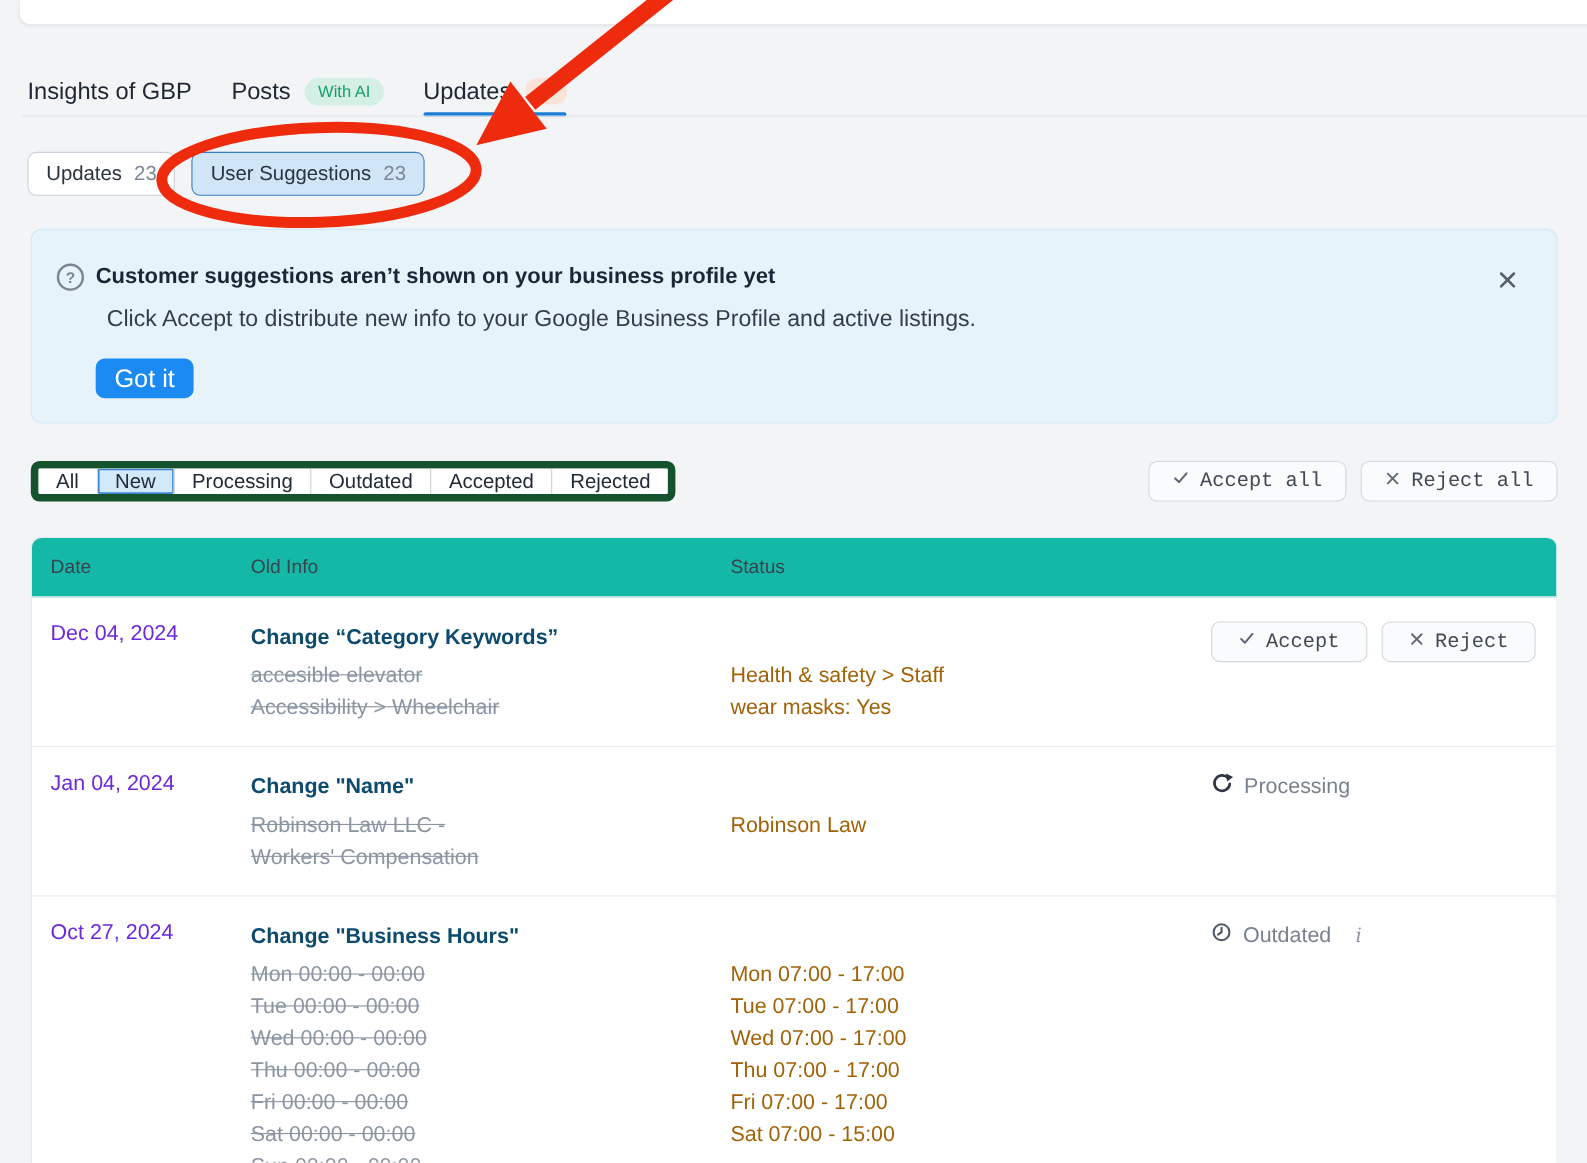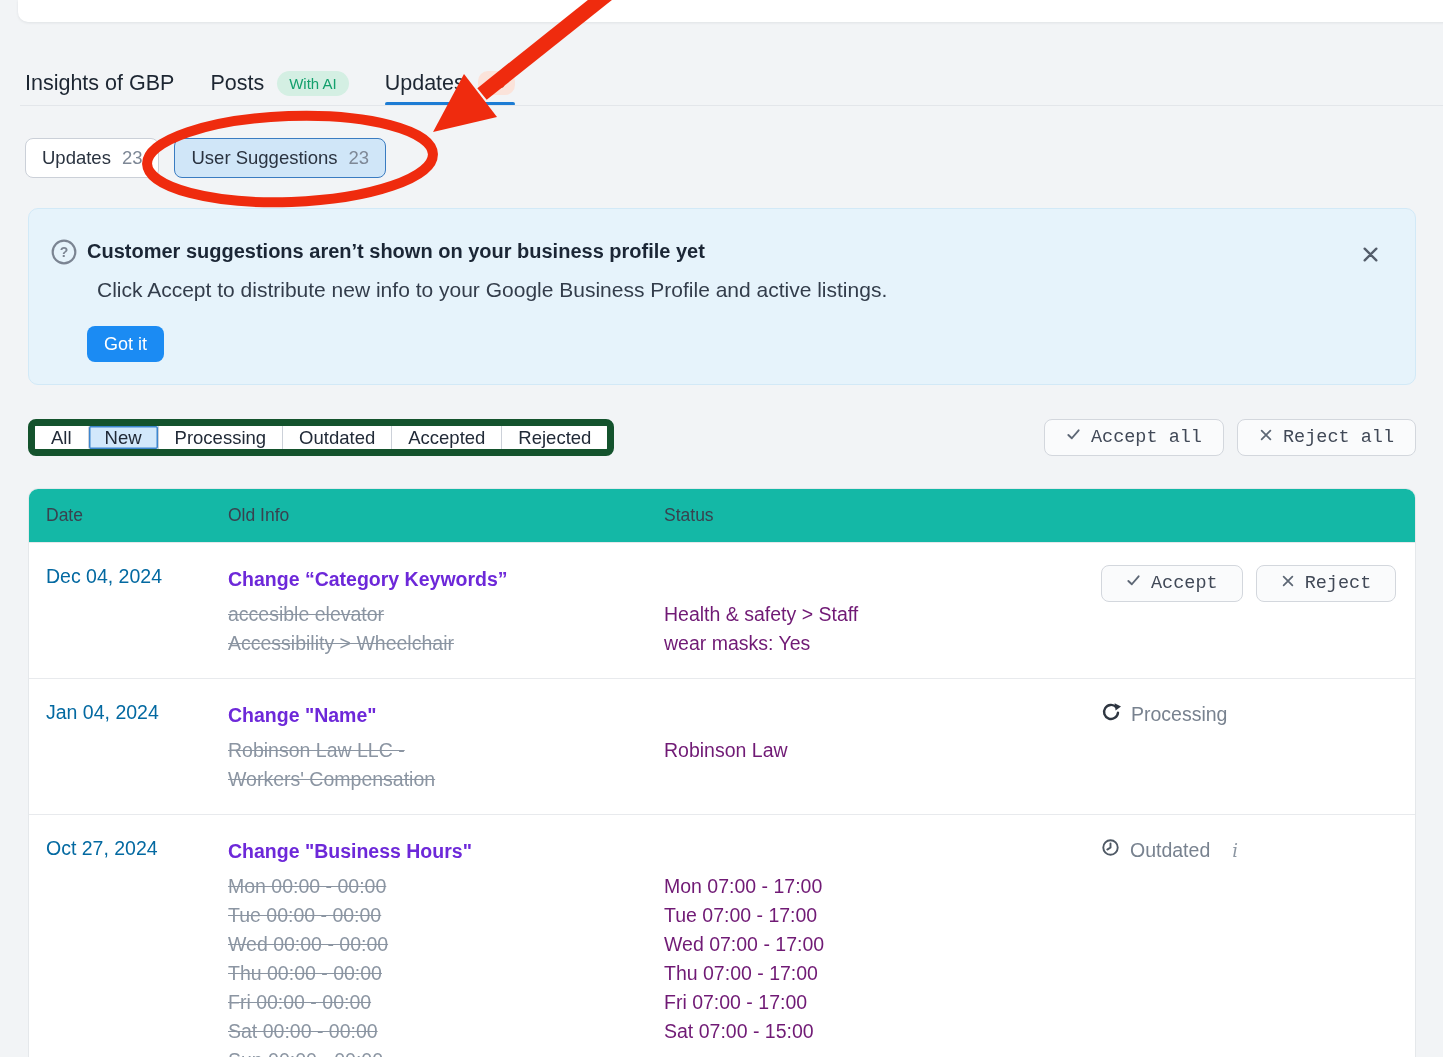--- a/index.html
+++ b/index.html
@@ -33,21 +33,21 @@
   .chip .count { color:#7e8896; }
   .chip.selected { background:#d0e6f8; border-color:#3a7cc1; }
 
   
   .banner { position:absolute; top:208px; left:28px; right:27px; height:177px;
     background:#e6f3fb; border:1px solid #d2e9f7; border-radius:10px; }
   .banner .qicon { position:absolute; left:22px; top:30px; }
   .banner .btitle { position:absolute; left:58px; top:31px; font-size:20px; font-weight:700; color:#1b2635; }
   .banner .bbody { position:absolute; left:58px; top:69px; font-size:21px; color:#333d4b;margin-left:10px; }
   .banner .gotit { position:absolute; left:58px; top:117px; height:36px; padding:0 17px;
-    background:#1b8bf3; color:#fff; border:none; border-radius:8px; font-size:18px;
+    background:#1b8bf3; color:#fff; border:none; border-radius:8px; font-size:23px;
     font-weight:500; font-family:inherit; cursor:pointer; }
   .banner .bclose { position:absolute; right:36px; top:37px; background:none; border:none;
     cursor:pointer; line-height:0; }
 
   
   .toolbar { position:absolute; top:419px; left:28px; right:27px; height:37px; }
   .segs { position:absolute; left:0; top:0; display:flex; height:37px; background:#fff;
     border:7px solid #14532d; border-radius:8px; overflow:hidden; }
   .seg { display:flex; align-items:center; padding:0 16px; font-size:18.5px; color:#212a37;
     background:#fff; border:none; border-left:1px solid #ccd1d9; font-family:inherit; cursor:pointer; }
@@ -59,24 +59,24 @@
     color:#414957; font-family:Liberation Mono, monospace; cursor:pointer; }
 
   
   .table-card { position:absolute; top:488px; left:28px; right:27px; bottom:-12px;
     background:#fff; border:1px solid #e5e8eb; border-bottom:none; border-radius:10px 10px 0 0; overflow:hidden; }
   .thead { display:grid; grid-template-columns:182px 436px 437px 1fr; align-items:center;
     height:54px; padding-left:17px; background:#14b8a6; border-bottom:1px solid #e5e8eb;
     font-size:17.5px; color:#39424f; }
   .trow { display:grid; grid-template-columns:182px 436px 437px 1fr;
     padding:22px 0 20px 17px; border-bottom:1px solid #e8eaed; }
-  .cell.date { font-size:19.5px; color:#0369a1; }
-  .ctitle { font-size:19.5px; font-weight:700; color:#6d28d9; line-height:29px; margin-bottom:6px; }
+  .cell.date { font-size:19.5px; color:#6d28d9; }
+  .ctitle { font-size:19.5px; font-weight:700; color:#0c4a6e; line-height:29px; margin-bottom:6px; }
   .ctitle.spacer { visibility:hidden; }
-  .line { font-size:19.5px; line-height:29px; color:#701a75; }
+  .line { font-size:19.5px; line-height:29px; color:#a16207; }
   .line.strike { color:#8b95a2; text-decoration:line-through; }
   .status-cell { display:flex; align-items:flex-start; gap:13px; }
   .status-cell .btn { height:37px; padding:0 24px; }
   .status-text { display:flex; align-items:center; gap:10px; font-size:19.5px; color:#78828f; margin-top:1px; }
   .info-i { font-style:italic; font-family:"DejaVu Serif",serif; font-size:18px; color:#8d97a3;
     margin-left:12px; cursor:pointer; }
 
   
   .annotation { position:absolute; top:0; left:0; pointer-events:none; z-index:50; }
 </style>

